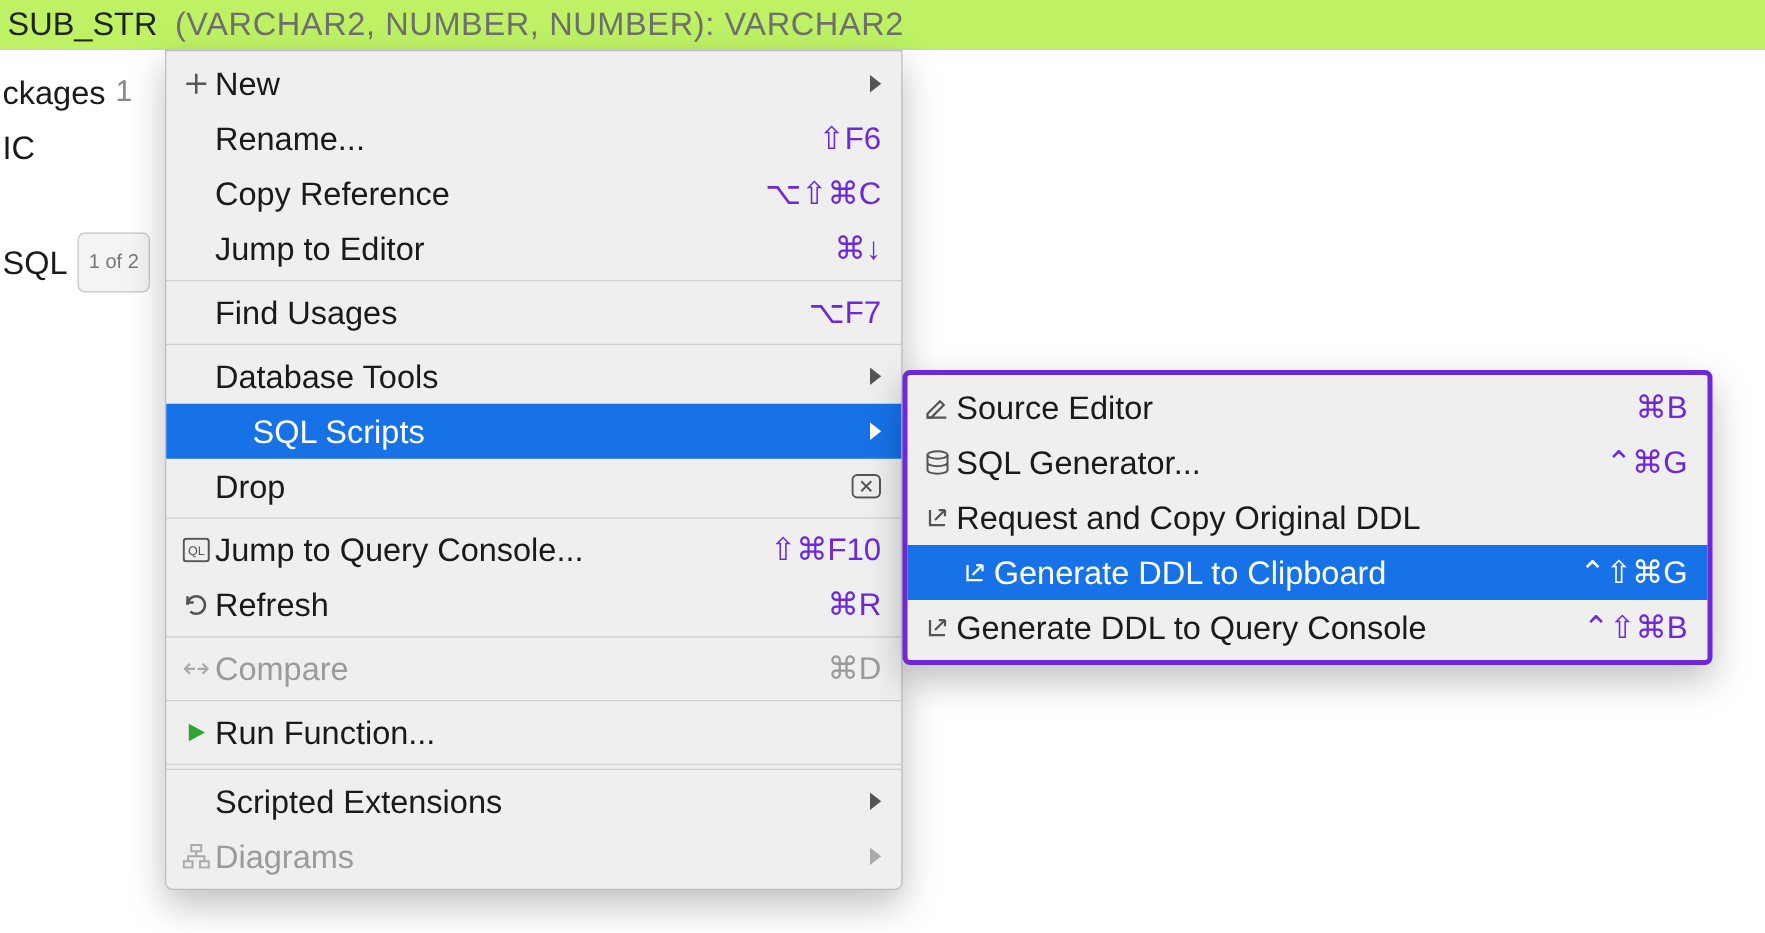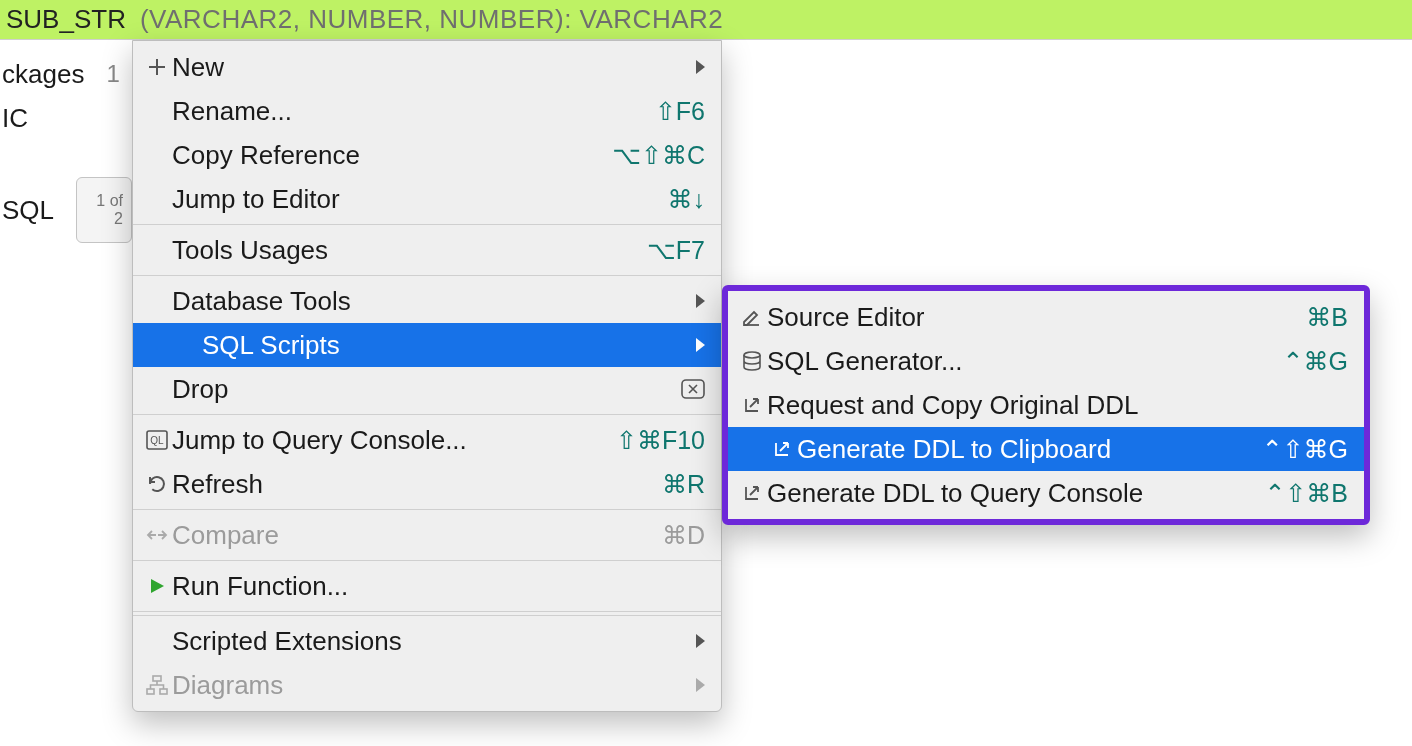--- a/index.html
+++ b/index.html
@@ -26,21 +26,21 @@
   .left-pane {
     position: absolute;
     top: 40px; left: 0;
     width: 132px;
     padding-top: 12px;
     padding-left: 2px;
   }
   .lp-row {
     display: flex;
     align-items: center;
-    gap: 22px;
+    gap: 8px;
     height: 44px;
     font-size: 26px;
     color: #1a1a1a;
     text-align: right;
   }
   .lp-badge {
     font-size: 16px;
     color: #777;
     border: 1px solid #c4c4c4;
     border-radius: 6px;
@@ -52,24 +52,24 @@
     top: 40px; left: 132px;
     width: 590px;
     background: #efefef;
     border: 1px solid #bdbdbd;
     border-radius: 0 0 6px 6px;
     box-shadow: 0 12px 30px rgba(0,0,0,.25);
     padding: 4px 0;
   }
   .submenu {
     position: absolute;
-    top: 285px; left: 722px;
+    top: 296px; left: 722px;
     width: 648px;
     background: #efefef;
-    border: 6px solid #6d28d9;
+    border: 4px solid #6d28d9;
     border-radius: 6px;
     box-shadow: 0 12px 30px rgba(0,0,0,.25);
     padding: 4px 0;
   }
   .menu-item {
     display: flex;
     align-items: center;
     height: 44px;
     padding: 0 16px 0 10px;
     gap: 1px;
@@ -79,21 +79,21 @@
   }
   .menu-item .icon-slot {
     width: 28px;
     height: 28px;
     display: flex;
     align-items: center;
     justify-content: center;
     flex-shrink: 0;
   }
   .menu-item .label { flex: 1; white-space: nowrap; }
-  .menu-item .shortcut { color: #0f766e; font-size: 25px; text-align: right; }
+  .menu-item .shortcut { color: #6d28d9; font-size: 25px; text-align: right; }
   .menu-item.disabled .label,
   .menu-item.disabled .shortcut,
   .menu-item.disabled .icon-slot { color: #9b9b9b; }
   .menu-item.selected {
     background: #1772e8;
     color: #fff;
     padding-left: 40px;
   }
   .menu-item.selected .label,
   .menu-item.selected .shortcut,
@@ -164,21 +164,21 @@
   <div class="menu-item">
     <span class="icon-slot"></span>
     <span class="label">Jump to Editor</span>
     <span class="shortcut">⌘↓</span>
   </div>
 
   <div class="sep"></div>
 
   <div class="menu-item">
     <span class="icon-slot"></span>
-    <span class="label">Tools Usages</span>
+    <span class="label">Find Usages</span>
     <span class="shortcut">⌥F7</span>
   </div>
 
   <div class="sep"></div>
 
   <div class="menu-item">
     <span class="icon-slot"></span>
     <span class="label">Database Tools</span>
     <span class="arrow"></span>
   </div>

